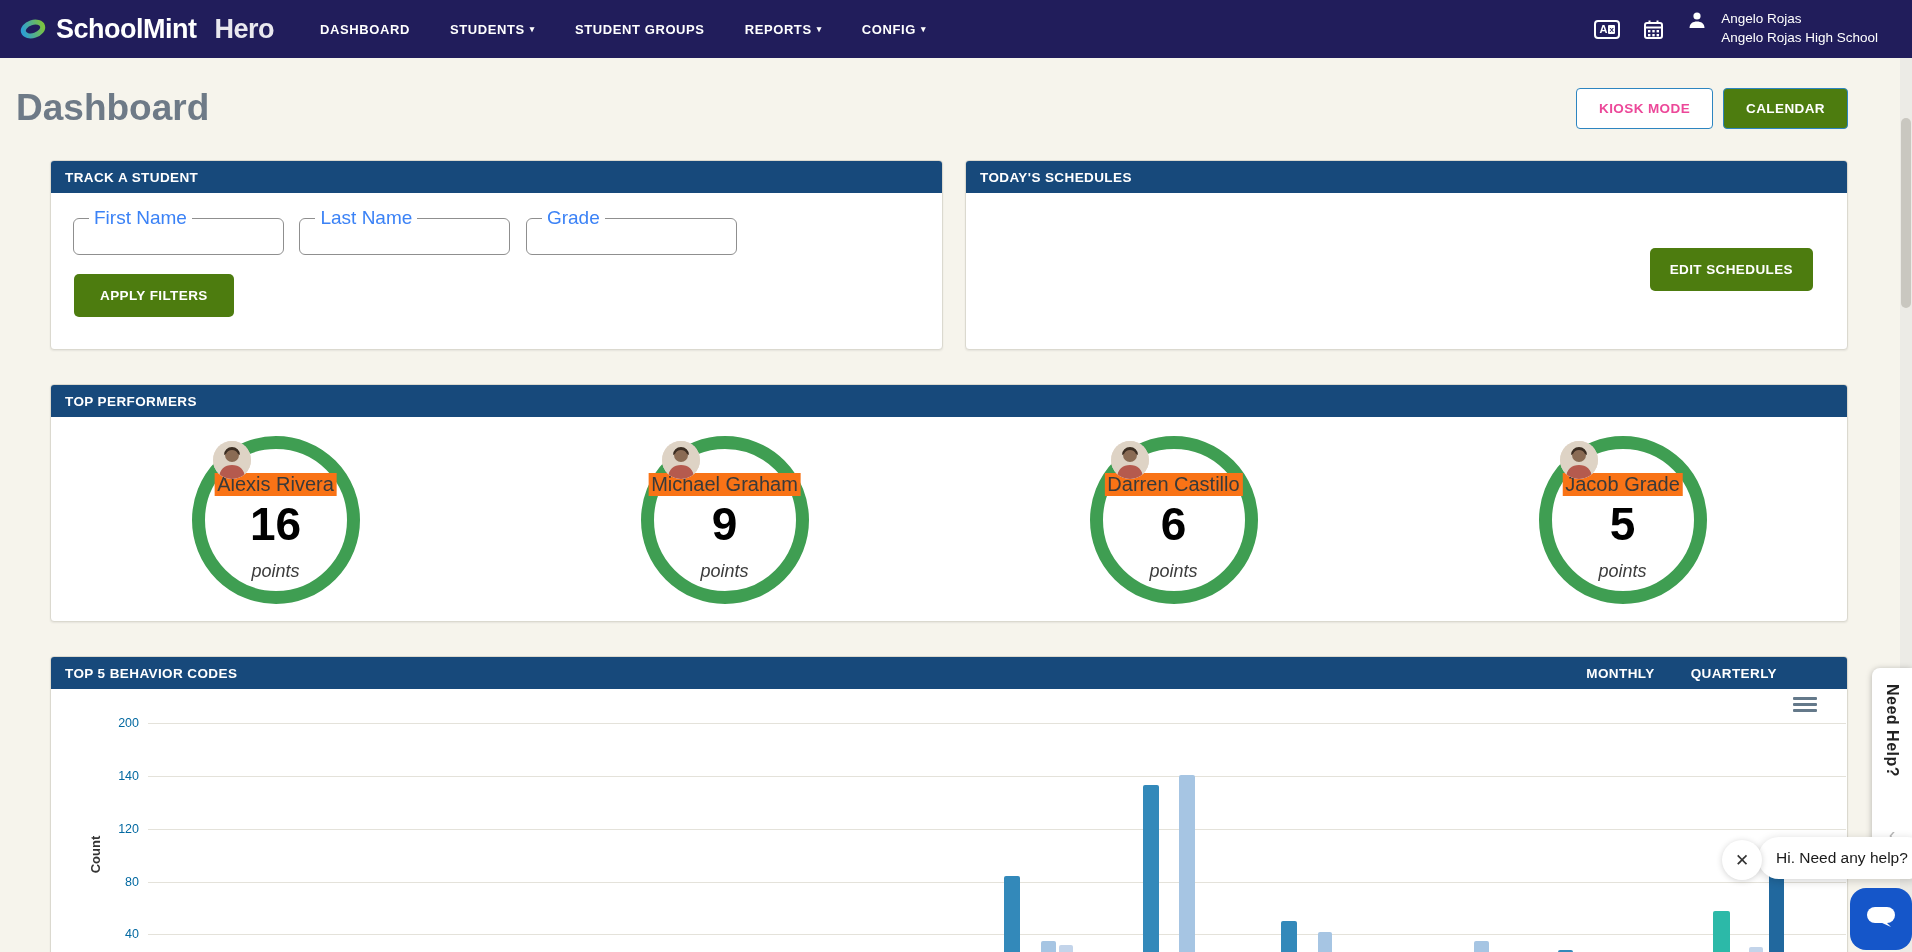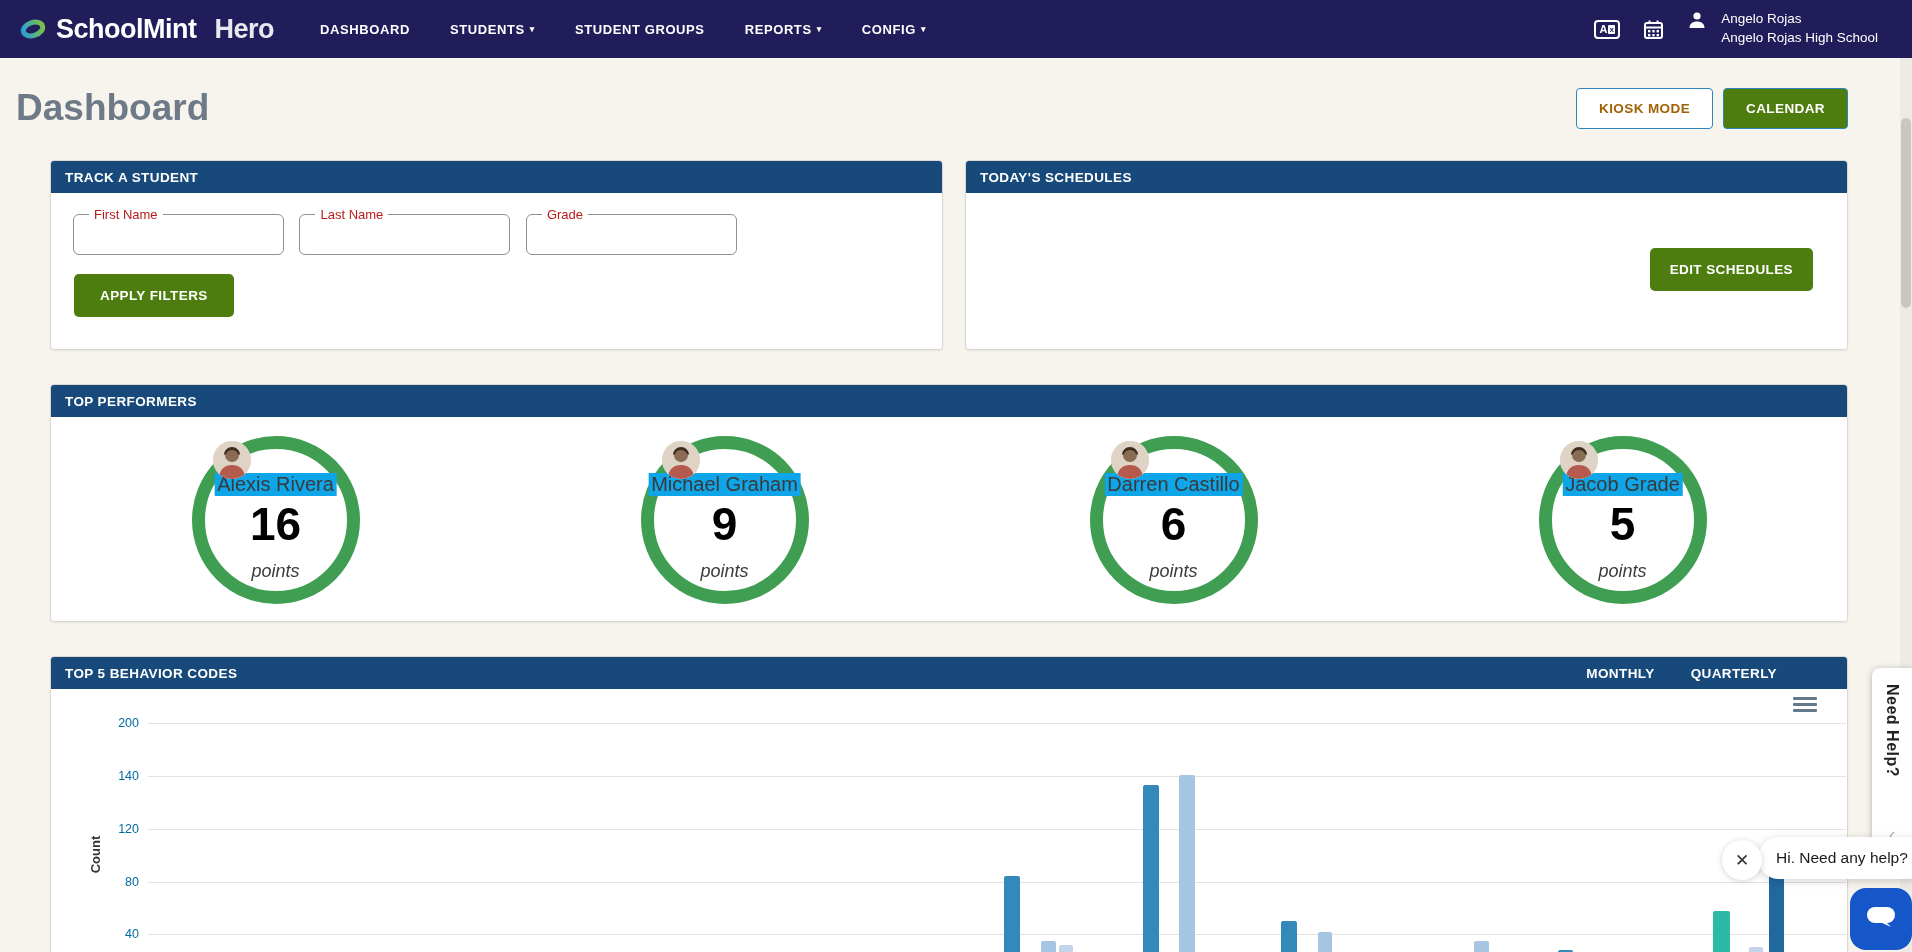--- a/index.html
+++ b/index.html
@@ -26,51 +26,51 @@
      display:flex; align-items:center; justify-content:center; gap:1px; }
   .translate-box .ta { font-size:11px; font-weight:700; }
   .translate-box .tb { font-size:8px; font-weight:700; background:#fff; color:#211d5b; padding:0 1px; border-radius:1px; line-height:9px;}
   .user-block { display:flex; align-items:flex-start; gap:14px; }
   .user-text { font-size:13.5px; line-height:1.4; }
   
   .page-header { position:absolute; left:0; top:58px; width:1912px; height:100px; display:flex; align-items:center; }
   .page-title { font-size:37px; font-weight:700; color:#6e7a87; margin-left:16px; }
   .header-buttons { margin-left:auto; margin-right:64px; display:flex; gap:10px; }
   .btn { font-size:13.5px; font-weight:700; letter-spacing:.4px; border-radius:4px; padding:12px 22px; cursor:pointer; border:1px solid #2d85c0; font-family:"Liberation Sans",sans-serif; }
-  .btn-outline { background:#fff; color:#a16207; }
+  .btn-outline { background:#fff; color:#ec4899; }
   .btn-filled { background:#4d7c0f; color:#fff; }
   
   .card { position:absolute; background:#fff; border:1px solid #dbd9cf; border-radius:4px; box-shadow:0 1px 2px rgba(0,0,0,.07); }
   .card-header {
     background:#17497b; color:#fff; height:32px; display:flex; align-items:center;
     padding:0 14px; font-size:13.5px; font-weight:700; letter-spacing:.4px;
     border-radius:3px 3px 0 0;
   }
   #track-card  { left:50px; top:160px; width:893px; height:190px; }
   #sched-card  { left:965px; top:160px; width:883px; height:190px; }
   #perf-card   { left:50px; top:384px; width:1798px; height:238px; }
   #chart-card  { left:50px; top:656px; width:1798px; height:360px; }
   
   .track-body { padding:14px 22px 0 22px; }
   .field { display:inline-block; vertical-align:top; width:211px; height:48px;
      border:1px solid #8f8f8f; border-radius:6px; margin:0 11px 10px 0; padding:0 10px; }
-  .field legend { font-size:13px; color:#b91c1c; padding:0 5px; margin-left:5px; }
+  .field legend { font-size:19px; color:#3b82f6; padding:0 5px; margin-left:5px; }
   .field input { width:100%; height:22px; border:none; outline:none; font-size:15px; background:transparent; }
   .apply-row { display:flex; align-items:flex-start; }
   .btn-apply { margin-left:1px; margin-top:9px; padding:14px 26px; border:none; border-radius:5px; }
   
   .sched-body { position:relative; height:156px; }
   .btn-edit { position:absolute; right:34px; top:55px; padding:14px 20px; border:none; border-radius:5px; }
   
   .perf-body { display:flex; height:206px; }
   .perf { flex:1; position:relative; }
   .ring { position:absolute; left:50%; transform:translateX(-50%); top:19px;
     width:168px; height:168px; border:13px solid #3f9e52; border-radius:50%; background:#fff; }
   .perf-name { position:absolute; top:24px; left:50%; transform:translateX(-50%); white-space:nowrap;
-     font-size:20px; color:#3a3a3a; background:#0ea5e9; padding:0 3px; }
+     font-size:20px; color:#3a3a3a; background:#f97316; padding:0 3px; }
   .perf-points-num { position:absolute; top:48px; width:100%; text-align:center;
      font-size:46px; font-weight:700; color:#000000; }
   .perf-points-lbl { position:absolute; top:112px; width:100%; text-align:center;
      font-style:italic; font-size:18px; color:#3c3c3c; }
   .avatar { position:absolute; left:8px; top:-8px; width:38px; height:38px; border-radius:50%;
      overflow:hidden; background:#e8ddd2; }
   
   .chart-header { justify-content:space-between; }
   .chart-tabs { display:flex; gap:36px; margin-right:56px; }
   .chart-tab { cursor:pointer; }

